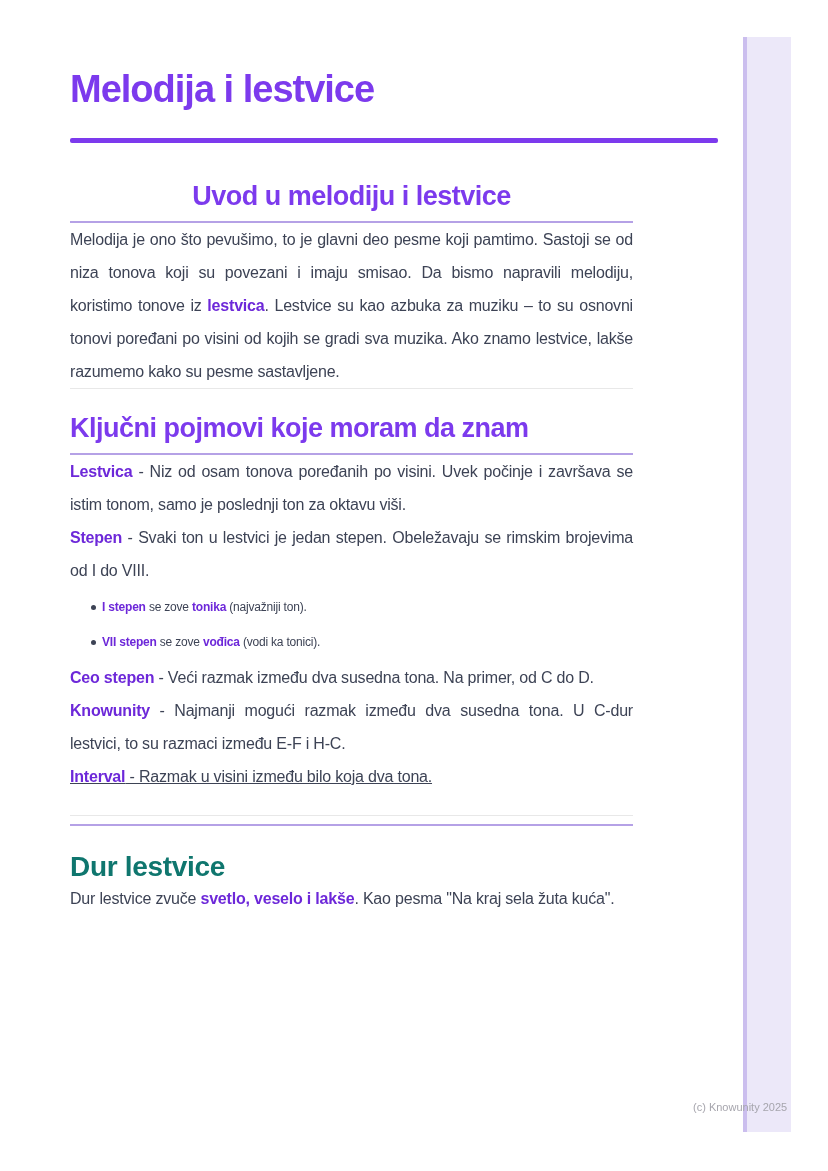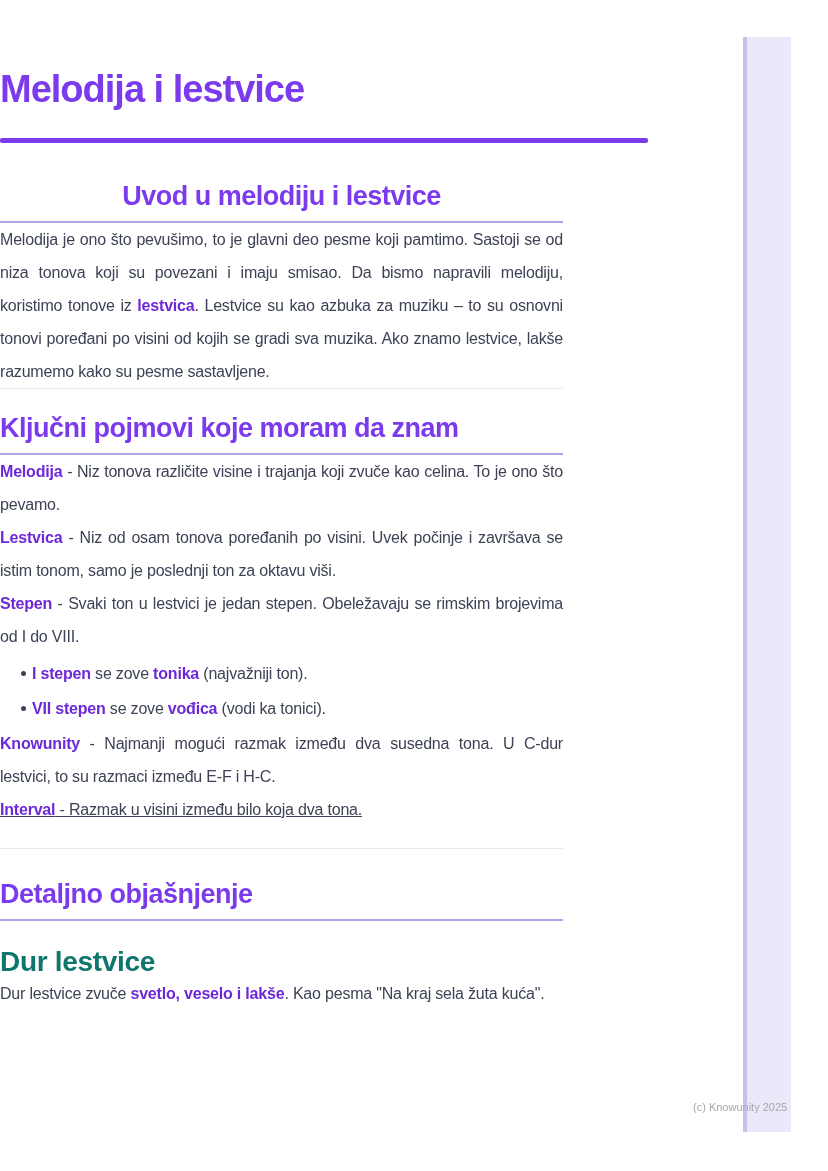--- a/index.html
+++ b/index.html
@@ -9,20 +9,21 @@
   .page {
     position: relative;
     width: 828px;
     height: 1171px;
     background: #ffffff;
     overflow: hidden;
   }
 
   .content {
     position: relative;
+    margin-left: 70px;
     width: 563px;
     z-index: 1;
   }
 
   h1.doc-title {
     margin: 0;
     padding-top: 66px;
     font-size: 38px;
     line-height: 46px;
     font-weight: 700;
@@ -87,21 +88,21 @@
 
   ul.term-list {
     list-style: none;
     margin: 4px 0 0 0;
     padding: 0;
   }
   ul.term-list li {
     position: relative;
     padding-left: 32px;
     margin-bottom: 2px;
-    font-size: 16px;
+    font-size: 12px;
     line-height: 33px;
     letter-spacing: -0.2px;
     color: #3d4355;
   }
   ul.term-list li::before {
     content: "";
     position: absolute;
     left: 21px;
     top: 14px;
     width: 5px;
@@ -155,35 +156,34 @@
 
     <h2 class="sec-heading first">Uvod u melodiju i lestvice</h2>
     <div class="sec-rule"></div>
     <p class="body-p p-intro"><span>Melodija je ono što pevušimo, to je glavni deo pesme koji pamtimo. Sastoji se od niza tonova koji su povezani i imaju smisao. Da bismo napravili melodiju, koristimo tonove iz </span><strong>lestvica</strong><span>. Lestvice su kao azbuka za muziku – to su osnovni tonovi poređani po visini od kojih se gradi sva muzika. Ako znamo lestvice, lakše razumemo kako su pesme sastavljene.</span></p>
 
     <hr class="divider div-1">
 
     <h2 class="sec-heading mid">Ključni pojmovi koje moram da znam</h2>
     <div class="sec-rule"></div>
 
-    <p class="body-p p-mel"><strong>Melodija</strong><span> - Niz tonova različite visine i trajanja koji zvuče kao celina. To je ono što pevamo.</span></p>
     <p class="body-p p-les"><strong>Lestvica</strong><span> - Niz od osam tonova poređanih po visini. Uvek počinje i završava se istim tonom, samo je poslednji ton za oktavu viši.</span></p>
     <p class="body-p p-ste"><strong>Stepen</strong><span> - Svaki ton u lestvici je jedan stepen. Obeležavaju se rimskim brojevima od I do VIII.</span></p>
 
     <ul class="term-list">
       <li><strong>I stepen</strong><span> se zove </span><strong>tonika</strong><span> (najvažniji ton).</span></li>
       <li><strong>VII stepen</strong><span> se zove </span><strong>vođica</strong><span> (vodi ka tonici).</span></li>
     </ul>
 
+    <p class="body-p p-ceo"><strong>Ceo stepen</strong><span> - Veći razmak između dva susedna tona. Na primer, od C do D.</span></p>
     <p class="body-p p-polu"><strong>Knowunity</strong><span> - Najmanji mogući razmak između dva susedna tona. U C-dur lestvici, to su razmaci između E-F i H-C.</span></p>
     <p class="body-p p-int"><strong>Interval</strong><span> - Razmak u visini između bilo koja dva tona.</span></p>
 
     <hr class="divider div-2">
 
-    <h2 class="sec-heading last">Detaljno objašnjenje</h2>
     <div class="sec-rule"></div>
 
     <h3 class="sub-heading">Dur lestvice</h3>
     <p class="body-p p-dur"><span>Dur lestvice zvuče </span><strong>svetlo, veselo i lakše</strong><span>. Kao pesma "Na kraj sela žuta kuća".</span></p>
 
   </div>
 
   <div class="copyright">(c) Knowunity 2025</div>
 
 </div>

